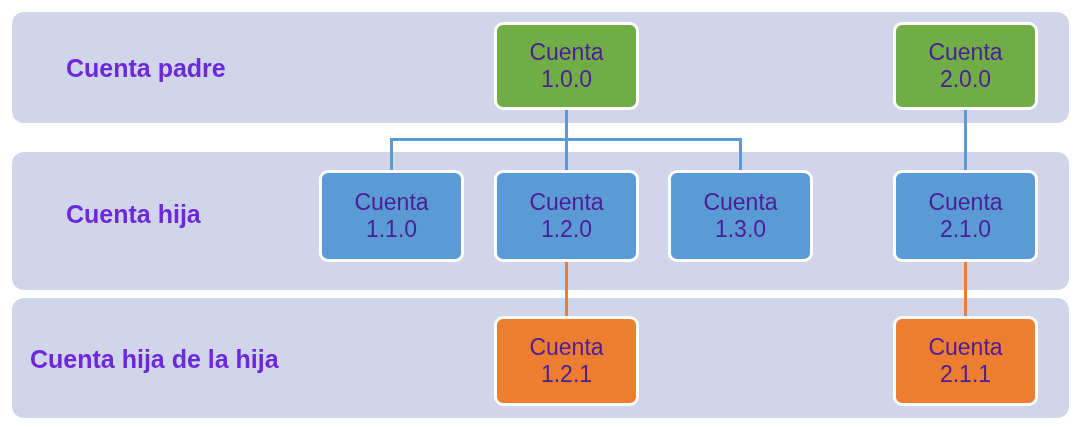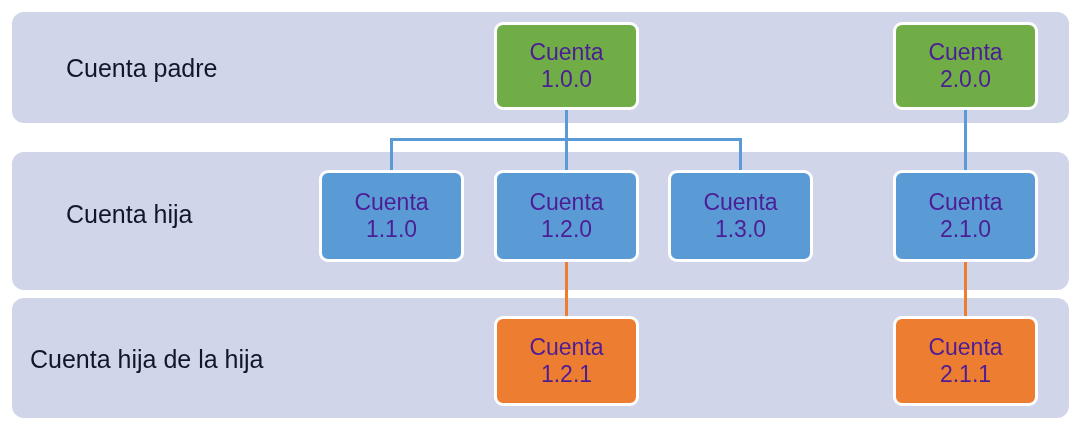--- a/index.html
+++ b/index.html
@@ -15,25 +15,26 @@
     font-family: "Liberation Sans", sans-serif;
     overflow: hidden;
   }
   .band {
     position: absolute;
     background: #d0d5ea;
     border-radius: 12px;
   }
   .band-label {
     position: absolute;
-    color: #0f172a;
+    color: #6d28d9;
     font-size: 25px;
     font-family: "Liberation Sans", sans-serif;
     white-space: nowrap;
     line-height: 1;
+    font-weight: bold;
   }
   .connector-layer {
     position: absolute;
     left: 0;
     top: 0;
     width: 1081px;
     height: 427px;
     pointer-events: none;
   }
   .node {

